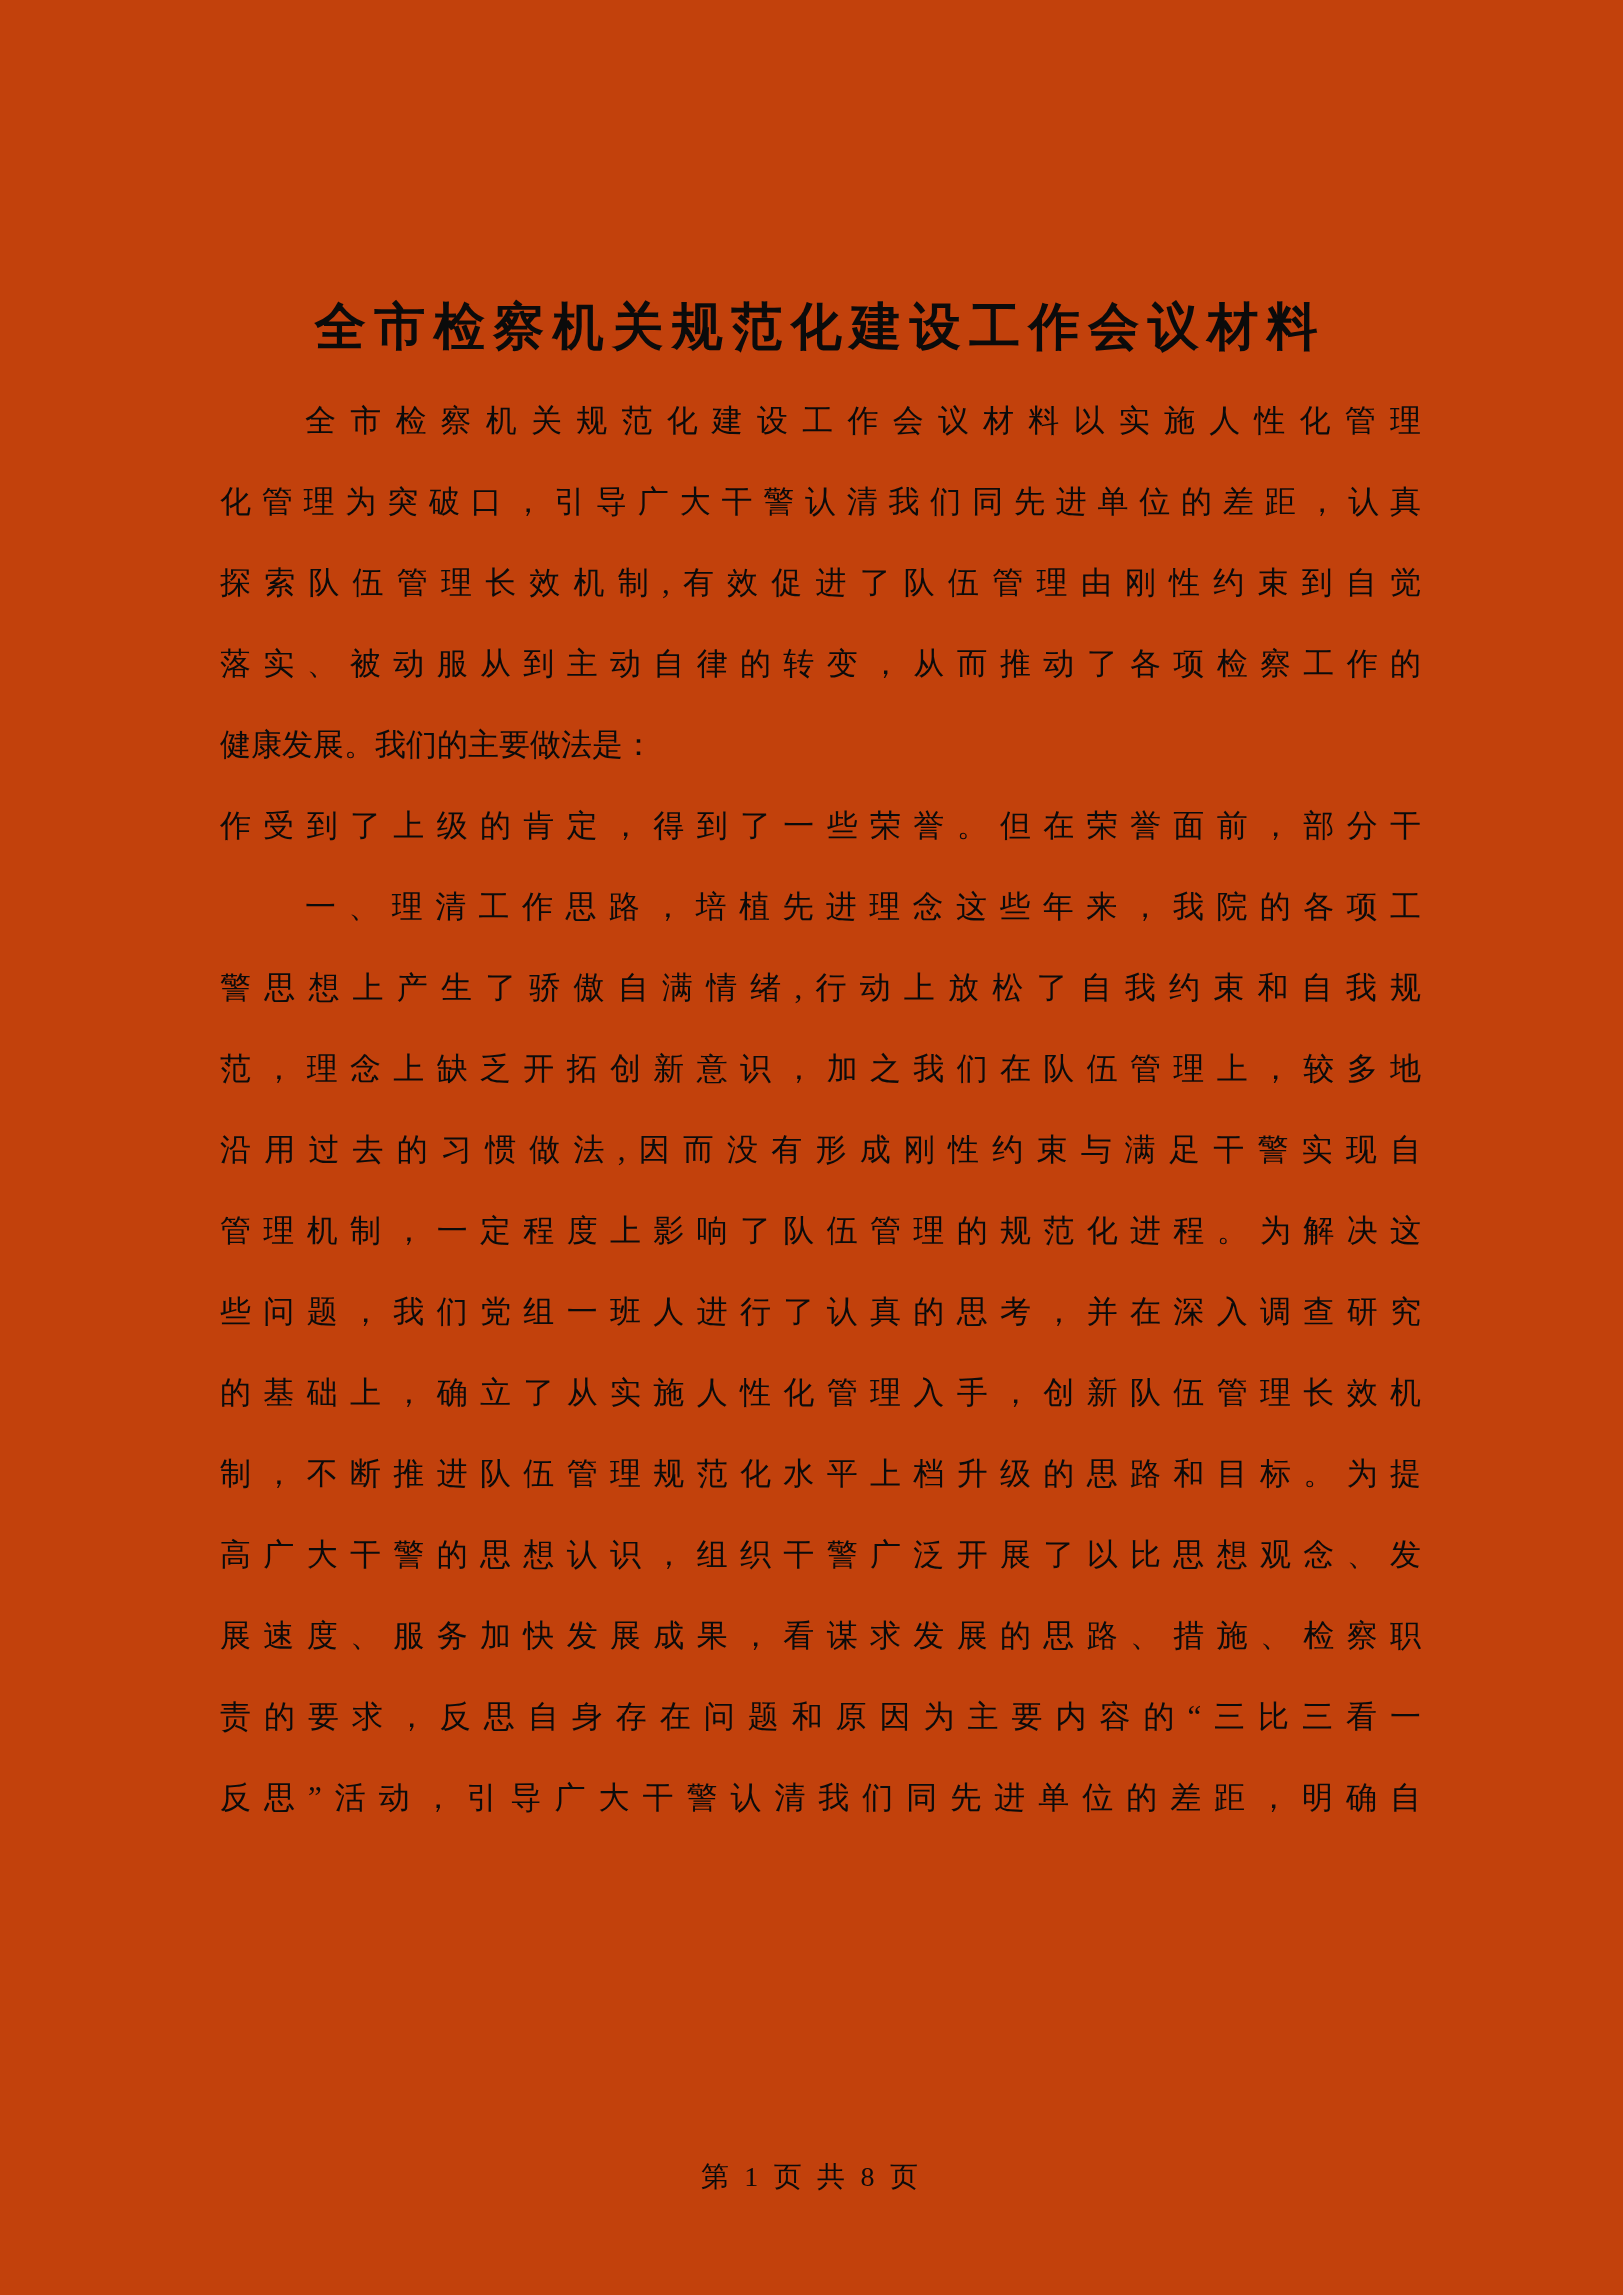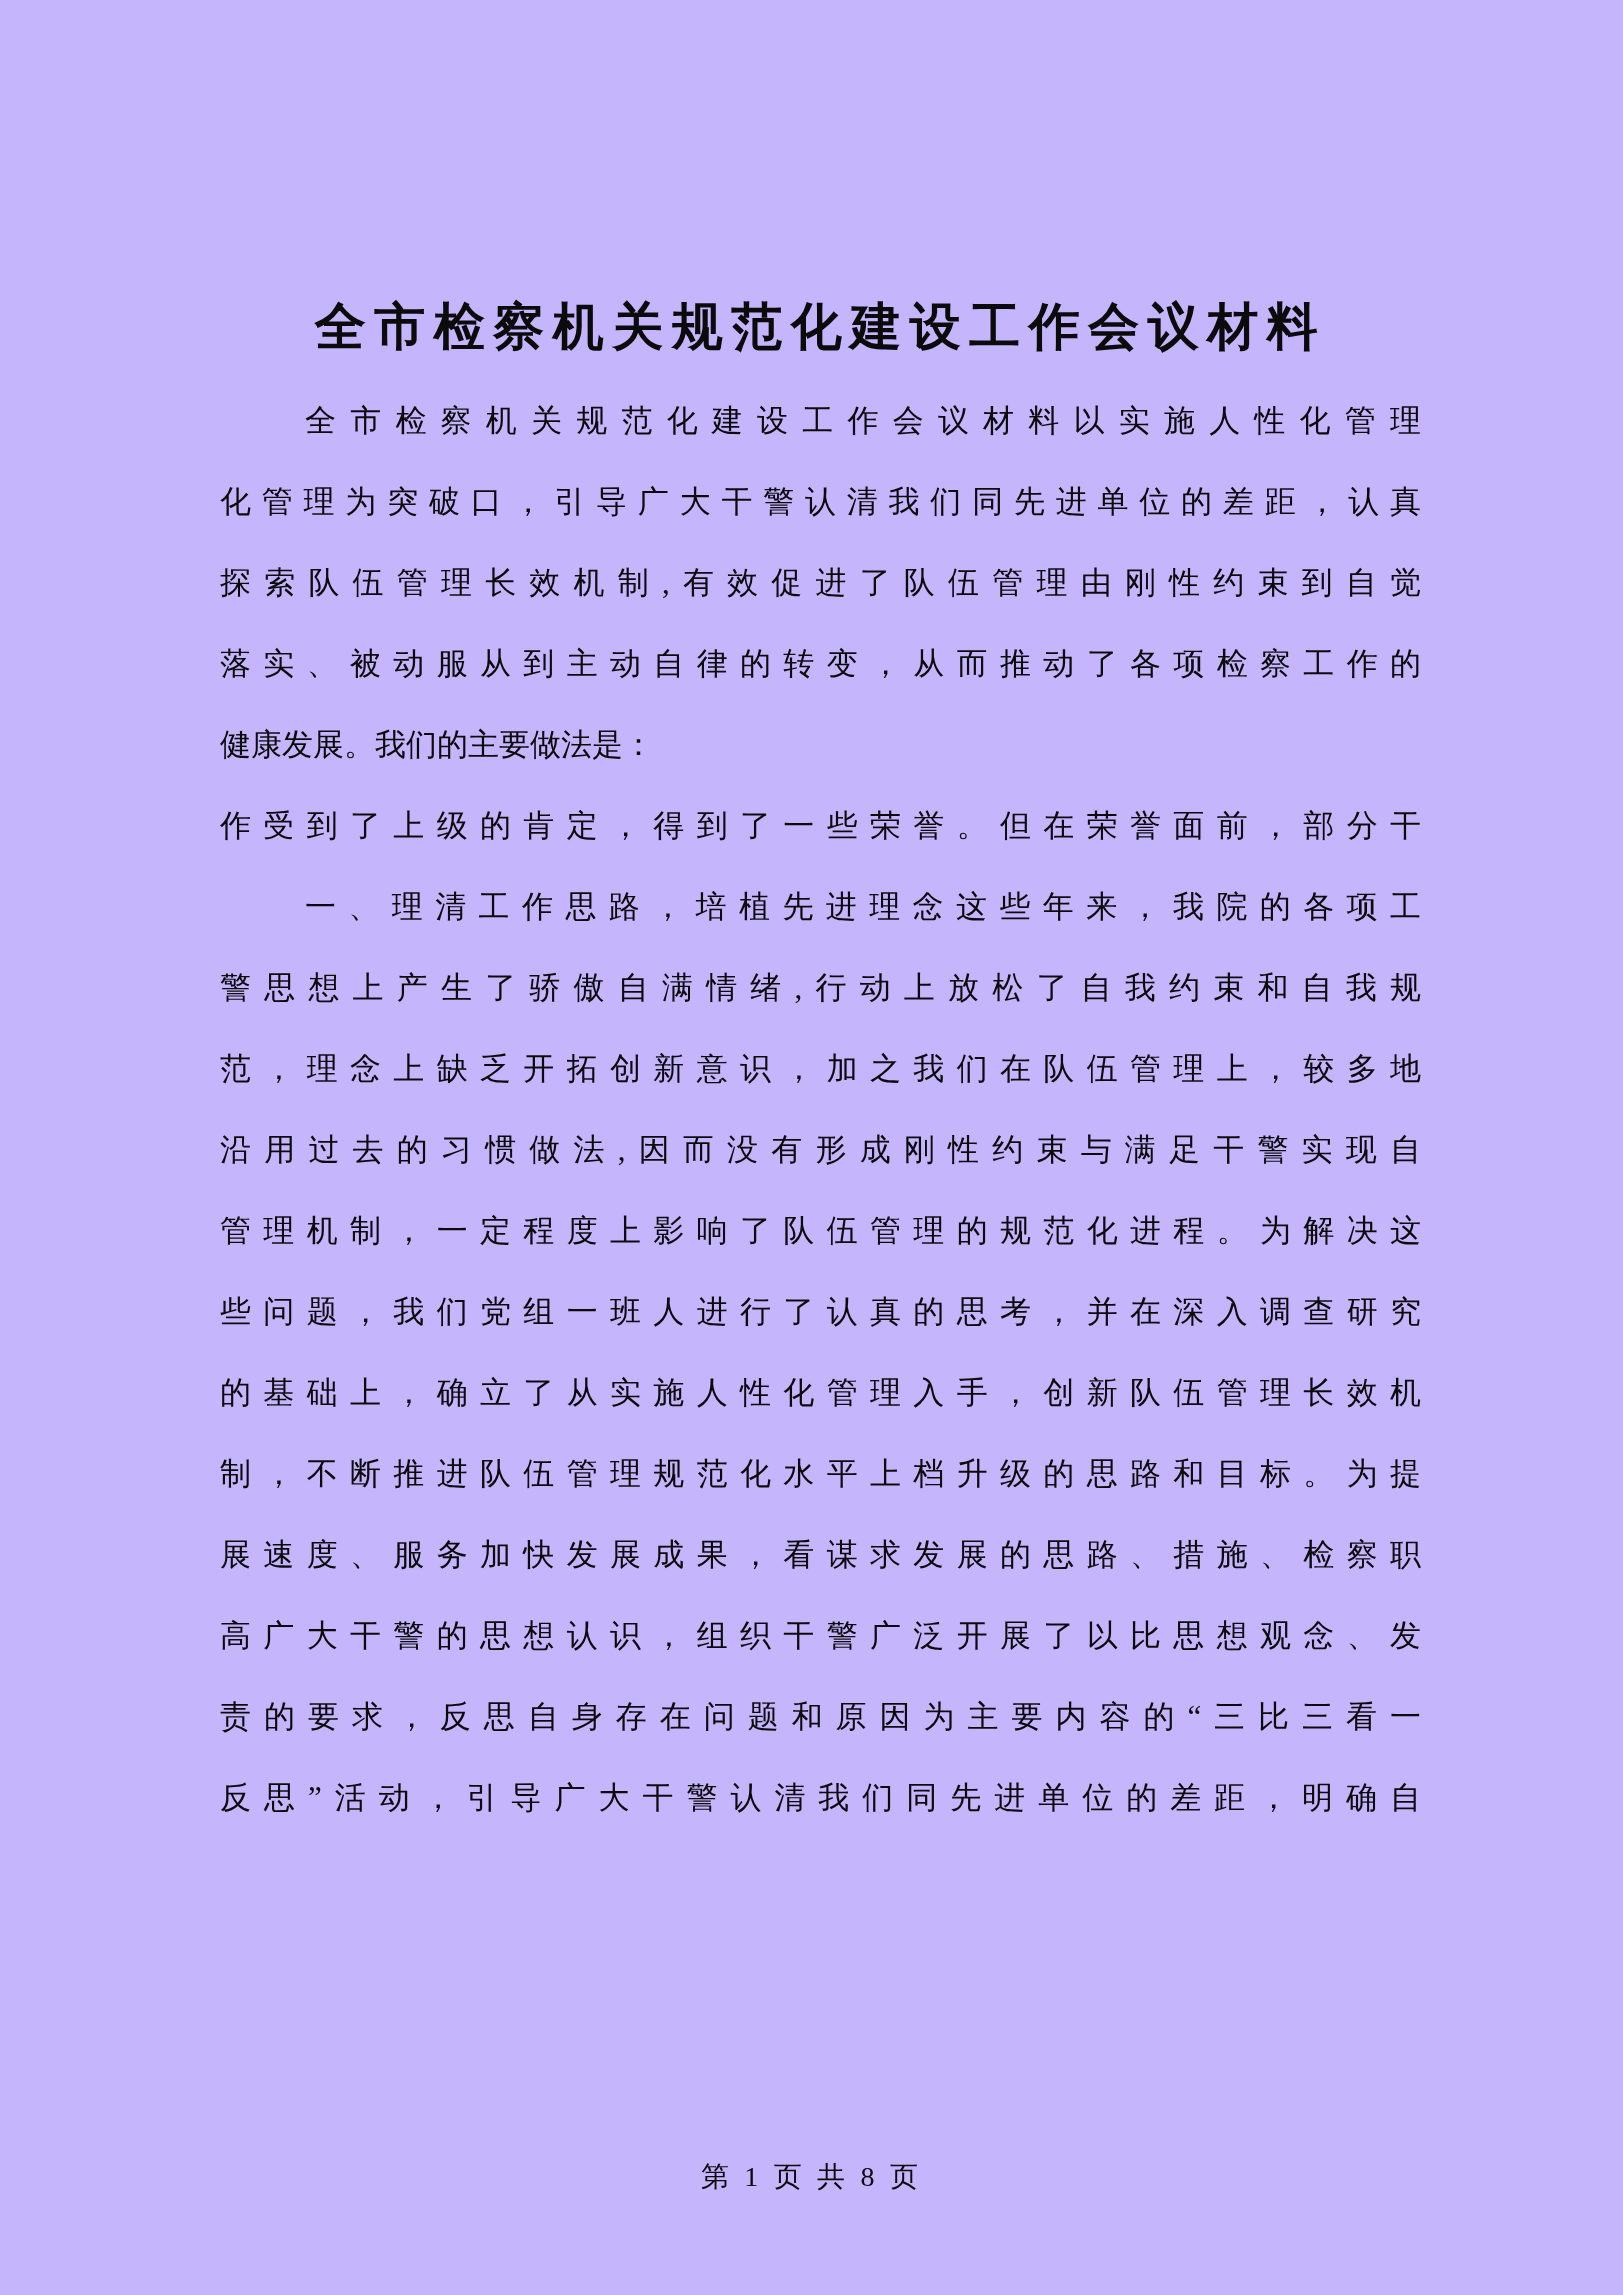--- a/index.html
+++ b/index.html
@@ -4,21 +4,21 @@
 <style>
   html, body {
     margin: 0;
     padding: 0;
     background: #ffffff;
   }
   #page {
     position: relative;
     width: 1623px;
     height: 2295px;
-    background: #c4b5fd;
+    background: #c2410c;
     overflow: hidden;
     font-family: "Liberation Serif", "DejaVu Serif", serif;
     color: #0b0b0b;
   }
   .content {
     position: absolute;
     left: 220px;
     top: 287px;
     width: 1201px;
   }
@@ -74,21 +74,21 @@
         <div class="bline">健康发展。我们的主要做法是：</div>
         <div class="bline justify">作受到了上级的肯定，得到了一些荣誉。但在荣誉面前，部分干</div>
         <div class="bline justify indent">一、理清工作思路，培植先进理念这些年来，我院的各项工</div>
         <div class="bline justify">警思想上产生了骄傲自满情绪,行动上放松了自我约束和自我规</div>
         <div class="bline justify">范，理念上缺乏开拓创新意识，加之我们在队伍管理上，较多地</div>
         <div class="bline justify">沿用过去的习惯做法,因而没有形成刚性约束与满足干警实现自</div>
         <div class="bline justify">管理机制，一定程度上影响了队伍管理的规范化进程。为解决这</div>
         <div class="bline justify">些问题，我们党组一班人进行了认真的思考，并在深入调查研究</div>
         <div class="bline justify">的基础上，确立了从实施人性化管理入手，创新队伍管理长效机</div>
         <div class="bline justify">制，不断推进队伍管理规范化水平上档升级的思路和目标。为提</div>
+        <div class="bline justify">高广大干警的思想认识，组织干警广泛开展了以比思想观念、发</div>
         <div class="bline justify">展速度、服务加快发展成果，看谋求发展的思路、措施、检察职</div>
-        <div class="bline justify">高广大干警的思想认识，组织干警广泛开展了以比思想观念、发</div>
         <div class="bline justify">责的要求，反思自身存在问题和原因为主要内容的“三比三看一</div>
         <div class="bline justify">反思”活动，引导广大干警认清我们同先进单位的差距，明确自</div>
       </div>
   </div>
   <div class="page-footer">第 1 页  共 8 页</div>
 </div>
 
 
 </body></html>

